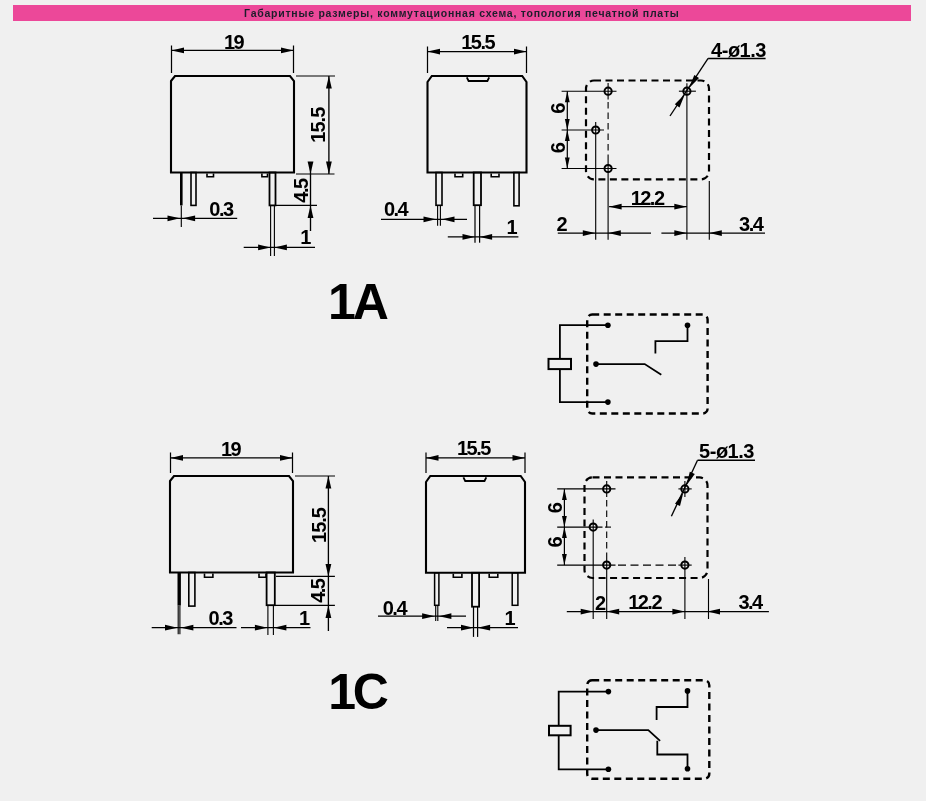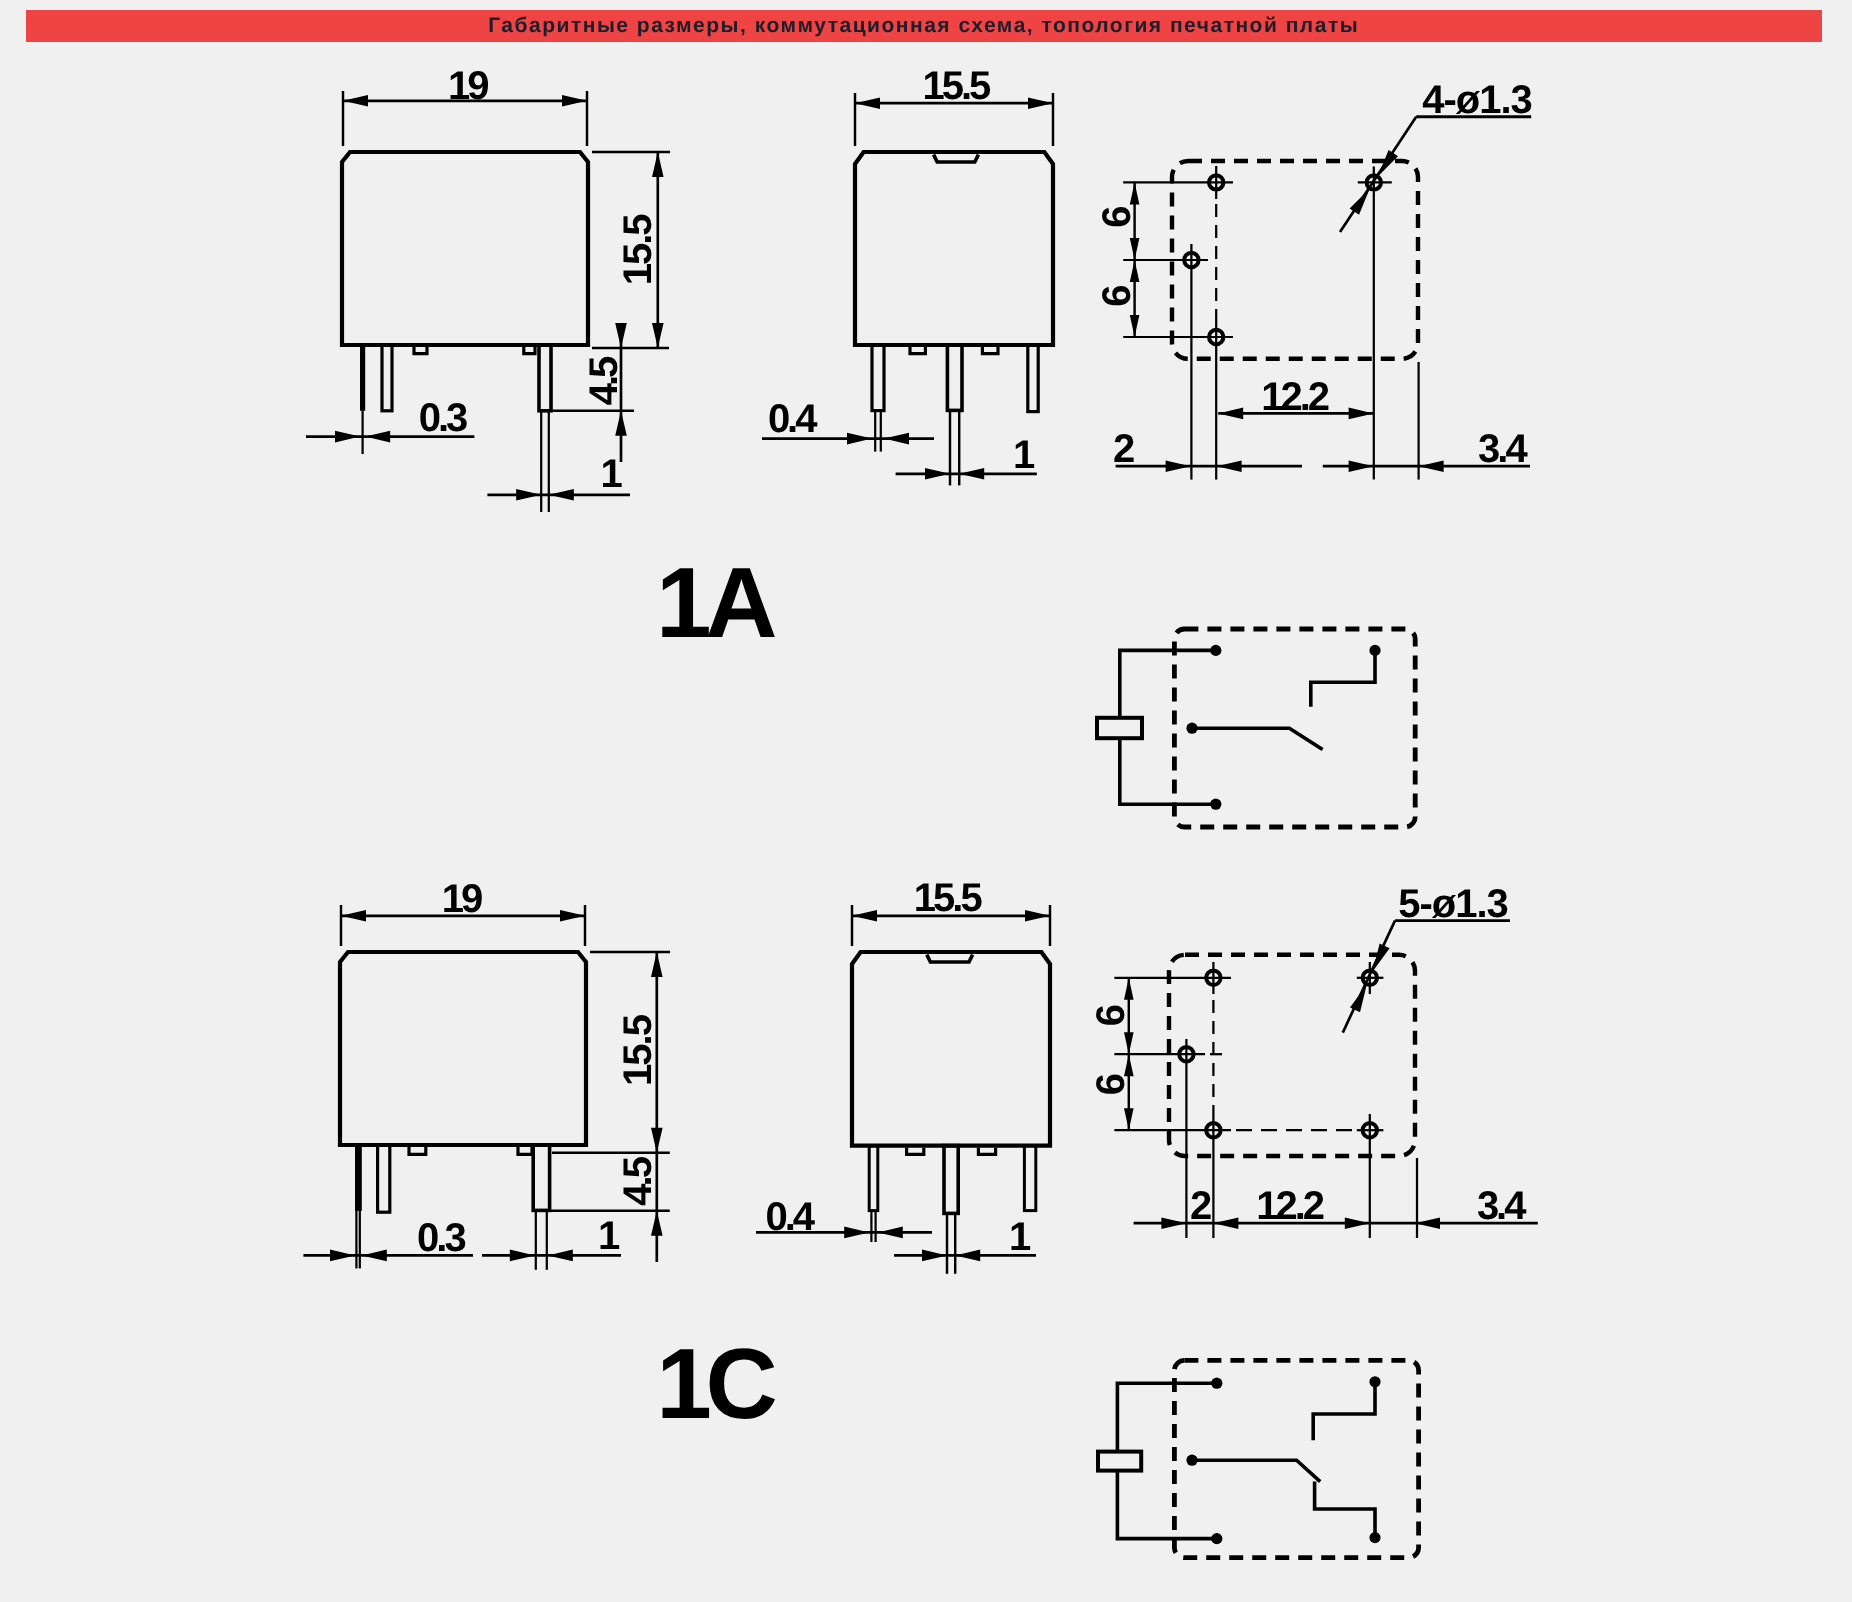--- a/index.html
+++ b/index.html
@@ -1,19 +1,19 @@
 <!DOCTYPE html>
 <html><head>
 <meta charset="utf-8">
 <style>
   html,body { margin:0; padding:0; }
   body { width:926px; height:801px; background:#f0f0f0; position:relative;
          font-family:"Liberation Sans", sans-serif; overflow:hidden; }
   .hdr { position:absolute; left:12.7px; top:4.8px; width:898.3px; height:16px;
-         background:#ef4444; text-align:center; font-weight:bold; font-size:10.5px;
+         background:#ec4899; text-align:center; font-weight:bold; font-size:10.5px;
          color:#1d1d2b; line-height:17px; letter-spacing:0.75px; }
 </style>
 </head>
 <body>
 
 <div class="hdr">Габаритные размеры, коммутационная схема, топология печатной платы</div>
 
 <svg width="926" height="801" viewBox="0 0 926 801" font-family="&quot;Liberation Sans&quot;, sans-serif" style="position:absolute;top:0;left:0">
 
 <polygon points="171,81 175,76 290,76 294,81 294,172.5 171,172.5" fill="none" stroke="#000" stroke-width="2.1" stroke-linejoin="miter"></polygon>

